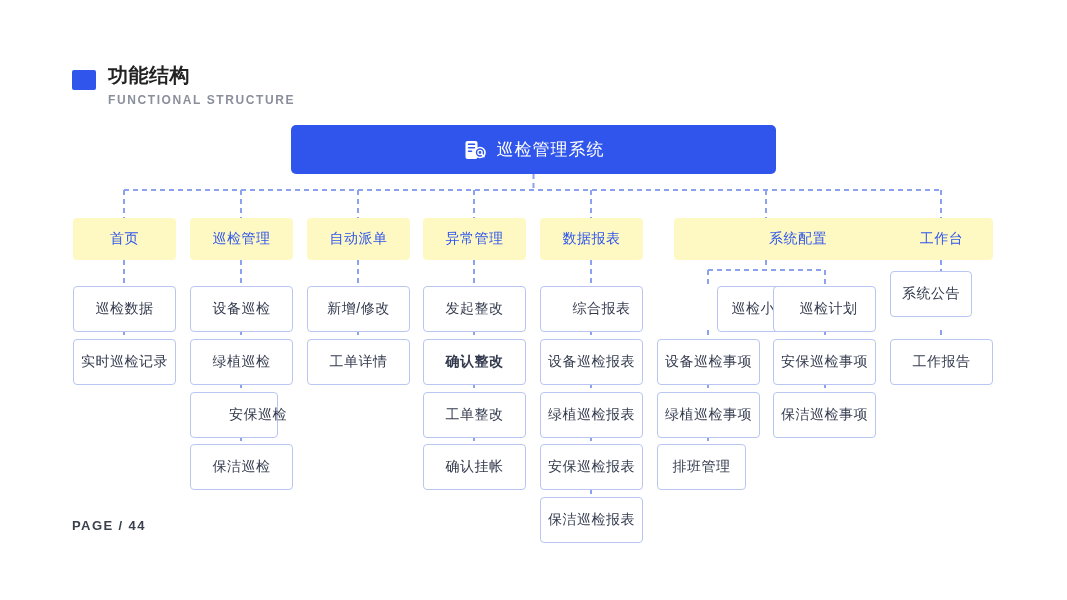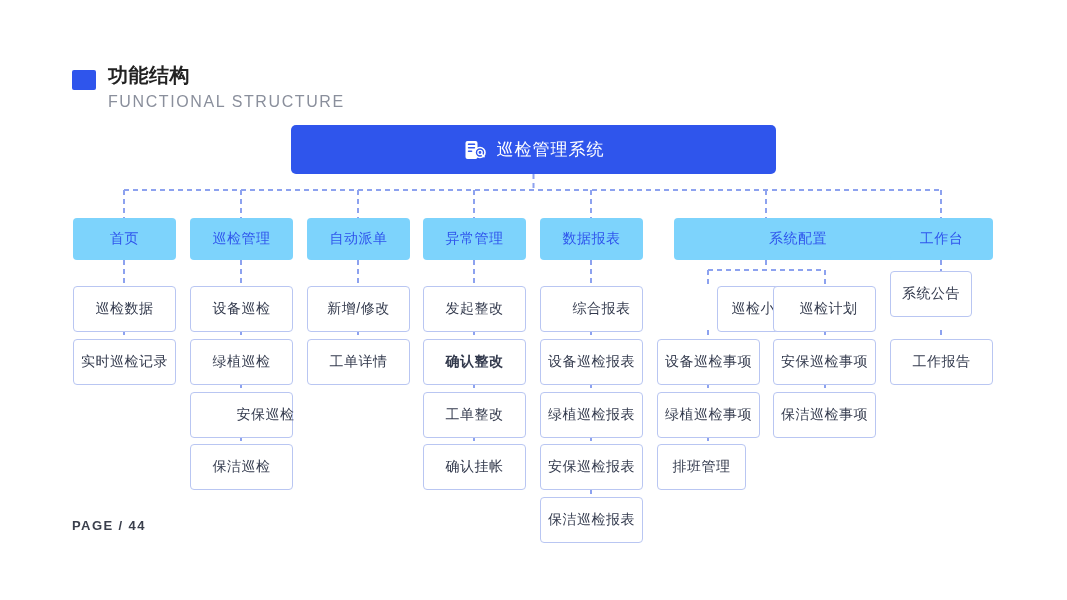--- a/index.html
+++ b/index.html
@@ -42,22 +42,22 @@
     font-size: 20px;
     font-weight: bold;
     color: #222222;
     letter-spacing: 0.5px;
     white-space: nowrap;
   }
   .header-sub {
     position: absolute;
     left: 36px;
     top: 31px;
-    font-size: 16px;
-    font-weight: normal;
+    font-size: 12px;
+    font-weight: bold;
     color: #8a8f9c;
     letter-spacing: 1.6px;
     white-space: nowrap;
     text-align: center;
   }
   
   .page-num {
     position: absolute;
     left: 72px;
     top: 518px;
@@ -89,21 +89,21 @@
   }
   .root-icon {
     width: 24px;
     height: 24px;
     display: block;
   }
   
   .lvl1 {
     position: absolute;
     height: 42px;
-    background: #7dd3fc;
+    background: #fef9c3;
     border-radius: 4px;
     display: flex;
     align-items: center;
     justify-content: center;
   }
   .lvl1 span {
     font-size: 14px;
     color: #2f55ec;
     letter-spacing: 0.5px;
     white-space: nowrap;
@@ -233,21 +233,21 @@
   <div class="lvl2" style="left:73px; top:339px; width:103px;">
     <span>实时巡检记录</span>
   </div>
 
   <div class="lvl2" style="left:190px; top:286px; width:103px;">
     <span>设备巡检</span>
   </div>
   <div class="lvl2" style="left:190px; top:339px; width:103px;">
     <span>绿植巡检</span>
   </div>
-  <div class="lvl2" style="left:190px; top:392px; width:103px;padding-left:48px;">
+  <div class="lvl2" style="left:190px; top:392px; width:88px;padding-left:48px;">
     <span>安保巡检</span>
   </div>
   <div class="lvl2" style="left:190px; top:444px; width:103px;">
     <span>保洁巡检</span>
   </div>
 
   <div class="lvl2" style="left:307px; top:286px; width:103px;">
     <span>新增/修改</span>
   </div>
   <div class="lvl2" style="left:307px; top:339px; width:103px;">

